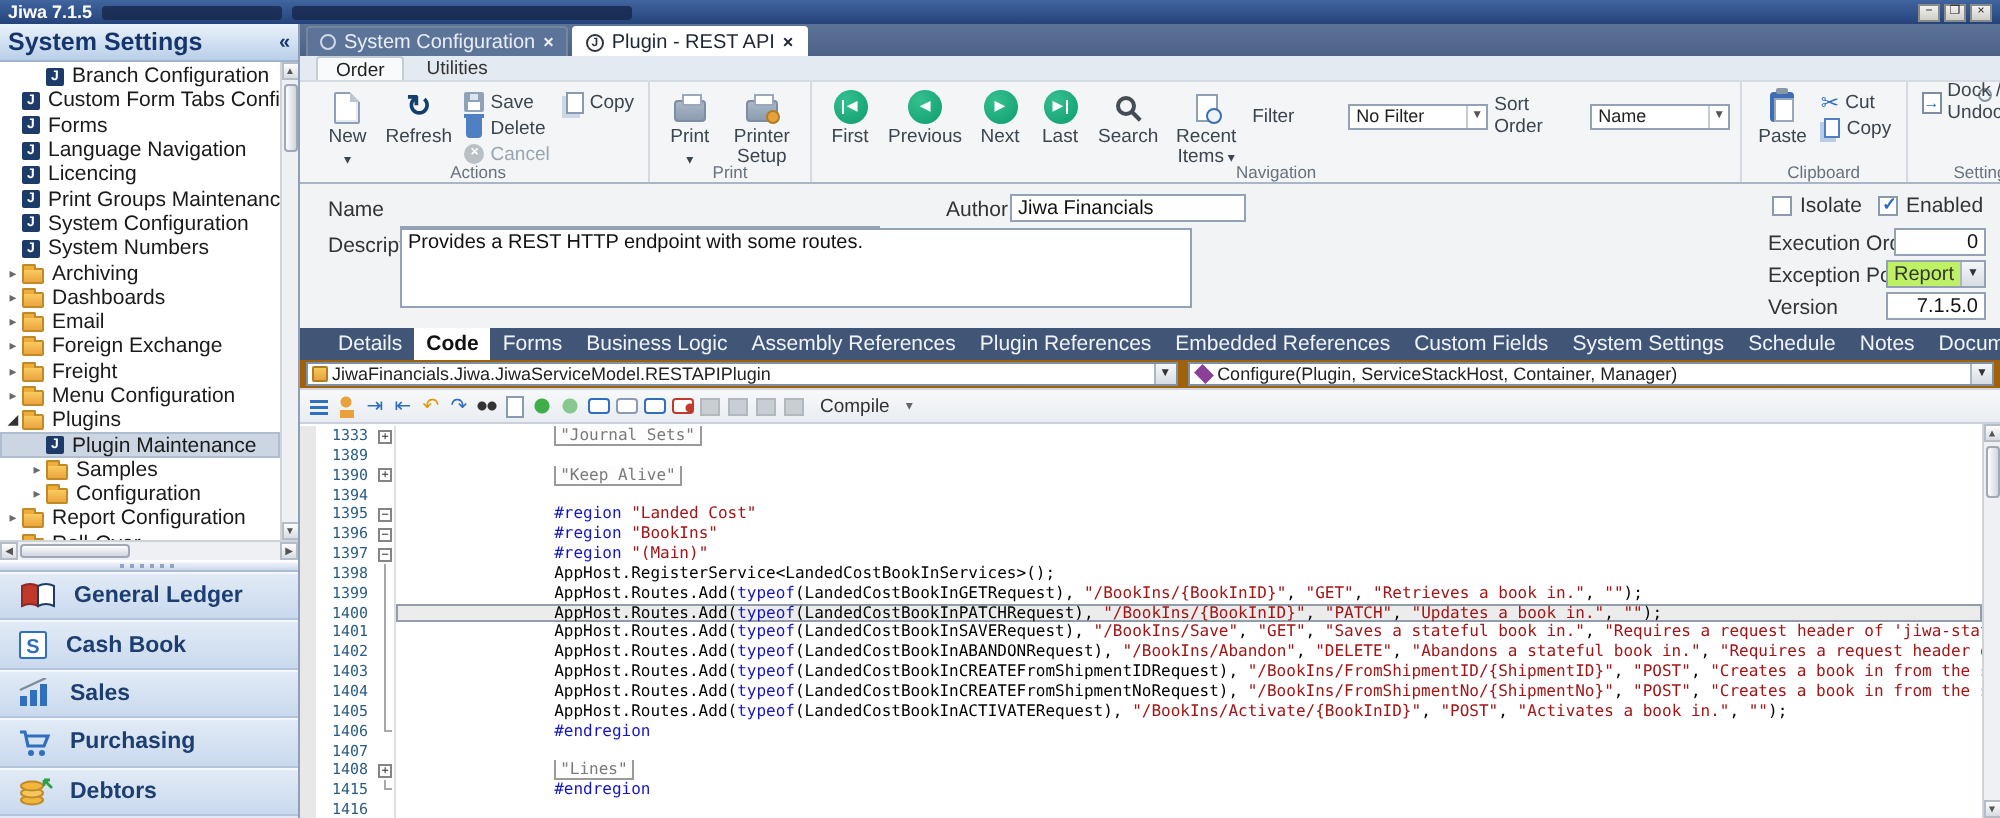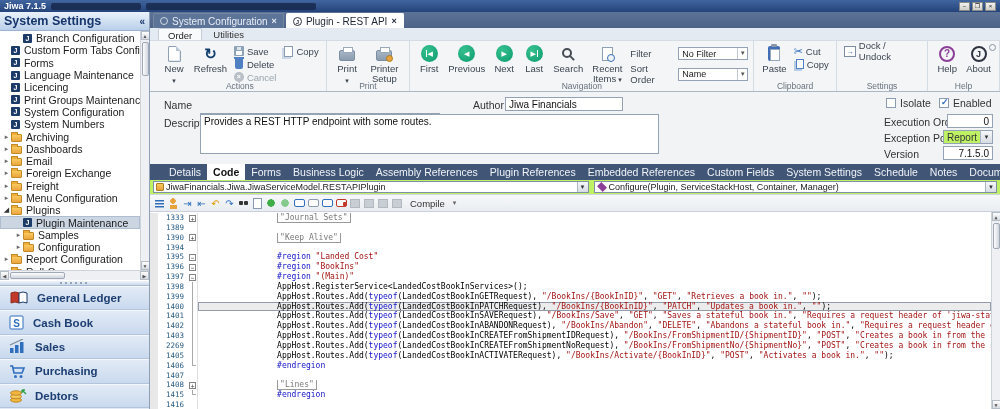--- a/index.html
+++ b/index.html
@@ -74,21 +74,21 @@
 .ribbon-options { position:absolute; right:4px; top:16px; width:7px; height:7px; border:1px solid #8a95a2; border-radius:50%; }
 .ribbon-body { display:flex; height:50px; padding-left:4px; }
 .rgroup { position:relative; border-right:1px solid #d4dbe3; padding:2px 5px 10px 5px; display:flex; align-items:flex-start; gap:2px; }
 .glabel { position:absolute; bottom:0; left:0; right:0; text-align:center; font-size:8.5px; color:#68727e; }
 .bb { display:flex; flex-direction:column; align-items:center; font-size:9.5px; color:#3c4550; padding:1px 3px; min-width:28px; text-align:center; line-height:10px; }
 .bb .bico { height:19px; display:flex; align-items:center; justify-content:center; margin-bottom:1px; }
 .caret::after { content:" ▾"; font-size:7px; }
 .smallcol { display:flex; flex-direction:column; gap:1px; padding-top:2px; }
 .sbtn { display:flex; align-items:center; gap:3px; font-size:9.5px; color:#3c4550; height:12px; padding:0 2px; }
 .sbtn.disabled { color:#9aa4ae; }
-.fieldcol { display:flex; flex-direction:column; gap:3px; padding-top:4px; margin-left:2px; }
+.fieldcol { display:flex; flex-direction:row; gap:3px; padding-top:4px; margin-left:2px; }
 .fieldrow { display:flex; align-items:center; gap:4px; }
 .flabel { font-size:9.5px; color:#3c4550; width:44px; }
 .combo { width:70px; height:13px; background:#fff; border:1px solid #93a3b5; display:flex; align-items:center; font-size:9px; color:#222; }
 .combo .cv { flex:1; padding-left:3px; white-space:nowrap; overflow:hidden; }
 .combo .dd { flex:0 0 10px; font-size:6px; color:#555; text-align:center; border-left:1px solid #c3ccd6; line-height:11px; }
 
 
 .icon-new { width:13px; height:16px; background:#fff; border:1px solid #90a0b4; border-radius:1px; position:relative; box-shadow:inset -1px -1px 0 #e4eaf0; }
 .icon-new::after { content:""; position:absolute; top:-1px; right:-1px; border-style:solid; border-width:0 5px 5px 0; border-color:#f3f5f7 #f3f5f7 #b9c6d4 transparent; }
 .icon-refresh::before { content:"↻"; font-size:15px; font-weight:bold; color:#123f6e; }
@@ -137,21 +137,21 @@
 .pselect .cv { flex:1; font-size:10px; padding-left:3px; }
 .pselect .dd { flex:0 0 12px; height:100%; background:linear-gradient(#f5f7f9,#d7dde4); border-left:1px solid #aab6c2; font-size:6px; text-align:center; line-height:12px; color:#333; }
 
 
 .dtabs { flex:0 0 16px; background:#415677; display:flex; align-items:center; padding-left:13px; }
 .dtab { font-size:10.5px; color:#f0f3f8; padding:0 6px; line-height:16px; height:16px; white-space:nowrap; }
 .dtab.active { background:#fff; color:#111; font-weight:bold; }
 
 
 .codearea { flex:1; display:flex; flex-direction:column; background:#fff; overflow:hidden; }
-.combos { flex:0 0 15px; background:#bef264; display:flex; gap:5px; padding:1px 3px; border-bottom:1px solid #cfd6de; }
+.combos { flex:0 0 15px; background:#a16207; display:flex; gap:5px; padding:1px 3px; border-bottom:1px solid #cfd6de; }
 .bigcombo { flex:1; height:12px; background:#fff; border:1px solid #7f8fa5; display:flex; align-items:center; }
 .bigcombo .ci { flex:0 0 8px; height:8px; margin:0 2px; }
 .ci-class { background:linear-gradient(#f6c85c,#e8a23c); border:1px solid #b07d20; border-radius:1px; }
 .ci-method { background:#8b3f98; transform:rotate(45deg); width:6px !important; height:6px !important; margin:0 3px !important; }
 .bigcombo .cv { flex:1; font-size:9px; color:#222; white-space:nowrap; overflow:hidden; }
 .bigcombo .dd { flex:0 0 11px; height:100%; background:linear-gradient(#f5f7f9,#d7dde4); border-left:1px solid #aab6c2; font-size:6px; text-align:center; line-height:10px; color:#333; }
 .codetoolbar { flex:0 0 17px; background:linear-gradient(#f7f8fa,#e9edf1); border-bottom:1px solid #c9d2dc; display:flex; align-items:center; padding:0 3px; gap:1px; }
 .tbi { width:13px; height:13px; display:inline-block; position:relative; }
 .tb-lines { background:linear-gradient(#2f6fbe,#2f6fbe) 2px 3px/9px 1.5px no-repeat,
             linear-gradient(#2f6fbe,#2f6fbe) 2px 6px/9px 1.5px no-repeat,
@@ -221,21 +221,21 @@
             <span>Custom Form Tabs Configu</span>
           </div>
           <div class="tree-row" style="padding-left: 2px;">
             <span class="tree-arrow"></span>
             <span class="icon-jiwa"></span>
             <span>Forms</span>
           </div>
           <div class="tree-row" style="padding-left: 2px;">
             <span class="tree-arrow"></span>
             <span class="icon-jiwa"></span>
-            <span>Language Maintenance</span>
+            <span>Language Navigation</span>
           </div>
           <div class="tree-row" style="padding-left: 2px;">
             <span class="tree-arrow"></span>
             <span class="icon-jiwa"></span>
             <span>Licencing</span>
           </div>
           <div class="tree-row" style="padding-left: 2px;">
             <span class="tree-arrow"></span>
             <span class="icon-jiwa"></span>
             <span>Print Groups Maintenance</span>
@@ -546,21 +546,21 @@
         </div>
       </div>
     </div>
 
     <div class="formarea">
       <span class="flbl" style="left:14px;top:7px">Name</span>
       <input class="tinput" style="left: 50px; top: 21px; width: 240px;" value="REST API">
       <span class="flbl" style="left:323px;top:7px">Author</span>
       <input class="tinput" style="left: 355px; top: 5px; width: 118px;" value="Jiwa Financials">
       <span class="flbl" style="left:14px;top:25px">Description</span>
-      <div class="descbox" style="left:50px;top:22px;width:459px;height:40px">Provides a REST HTTP endpoint with some routes.</div>
+      <div class="descbox" style="left:50px;top:22px;width:396px;height:40px">Provides a REST HTTP endpoint with some routes.</div>
       <span class="cbrow" style="left:736px;top:5px">
         <span class="cb"></span>
         <span>Isolate</span>
       </span>
       <span class="cbrow" style="left:789px;top:5px">
         <span class="cb checked"></span>
         <span>Enabled</span>
       </span>
       <span class="flbl" style="left:734px;top:24px">Execution Order</span>
       <input class="tinput num" style="left: 797px; top: 22px; width: 46px;" value="0">
@@ -738,21 +738,21 @@
             <div class="cl">
               <span class="bp"></span>
               <span class="ln">1403</span>
               <span class="fold">
                 <span class="fline"></span>
               </span>
               <span class="ct"><span class="tk-p">                AppHost.Routes.Add(</span><span class="tk-k">typeof</span><span class="tk-p">(LandedCostBookInCREATEFromShipmentIDRequest), </span><span class="tk-s">"/BookIns/FromShipmentID/{ShipmentID}"</span><span class="tk-p">, </span><span class="tk-s">"POST"</span><span class="tk-p">, </span><span class="tk-s">"Creates a book in from the suppl</span></span>
             </div>
             <div class="cl">
               <span class="bp"></span>
-              <span class="ln">2269</span>
+              <span class="ln">1404</span>
               <span class="fold">
                 <span class="fline"></span>
               </span>
               <span class="ct"><span class="tk-p">                AppHost.Routes.Add(</span><span class="tk-k">typeof</span><span class="tk-p">(LandedCostBookInCREATEFromShipmentNoRequest), </span><span class="tk-s">"/BookIns/FromShipmentNo/{ShipmentNo}"</span><span class="tk-p">, </span><span class="tk-s">"POST"</span><span class="tk-p">, </span><span class="tk-s">"Creates a book in from the suppl</span></span>
             </div>
             <div class="cl">
               <span class="bp"></span>
               <span class="ln">1405</span>
               <span class="fold">
                 <span class="fline"></span>

